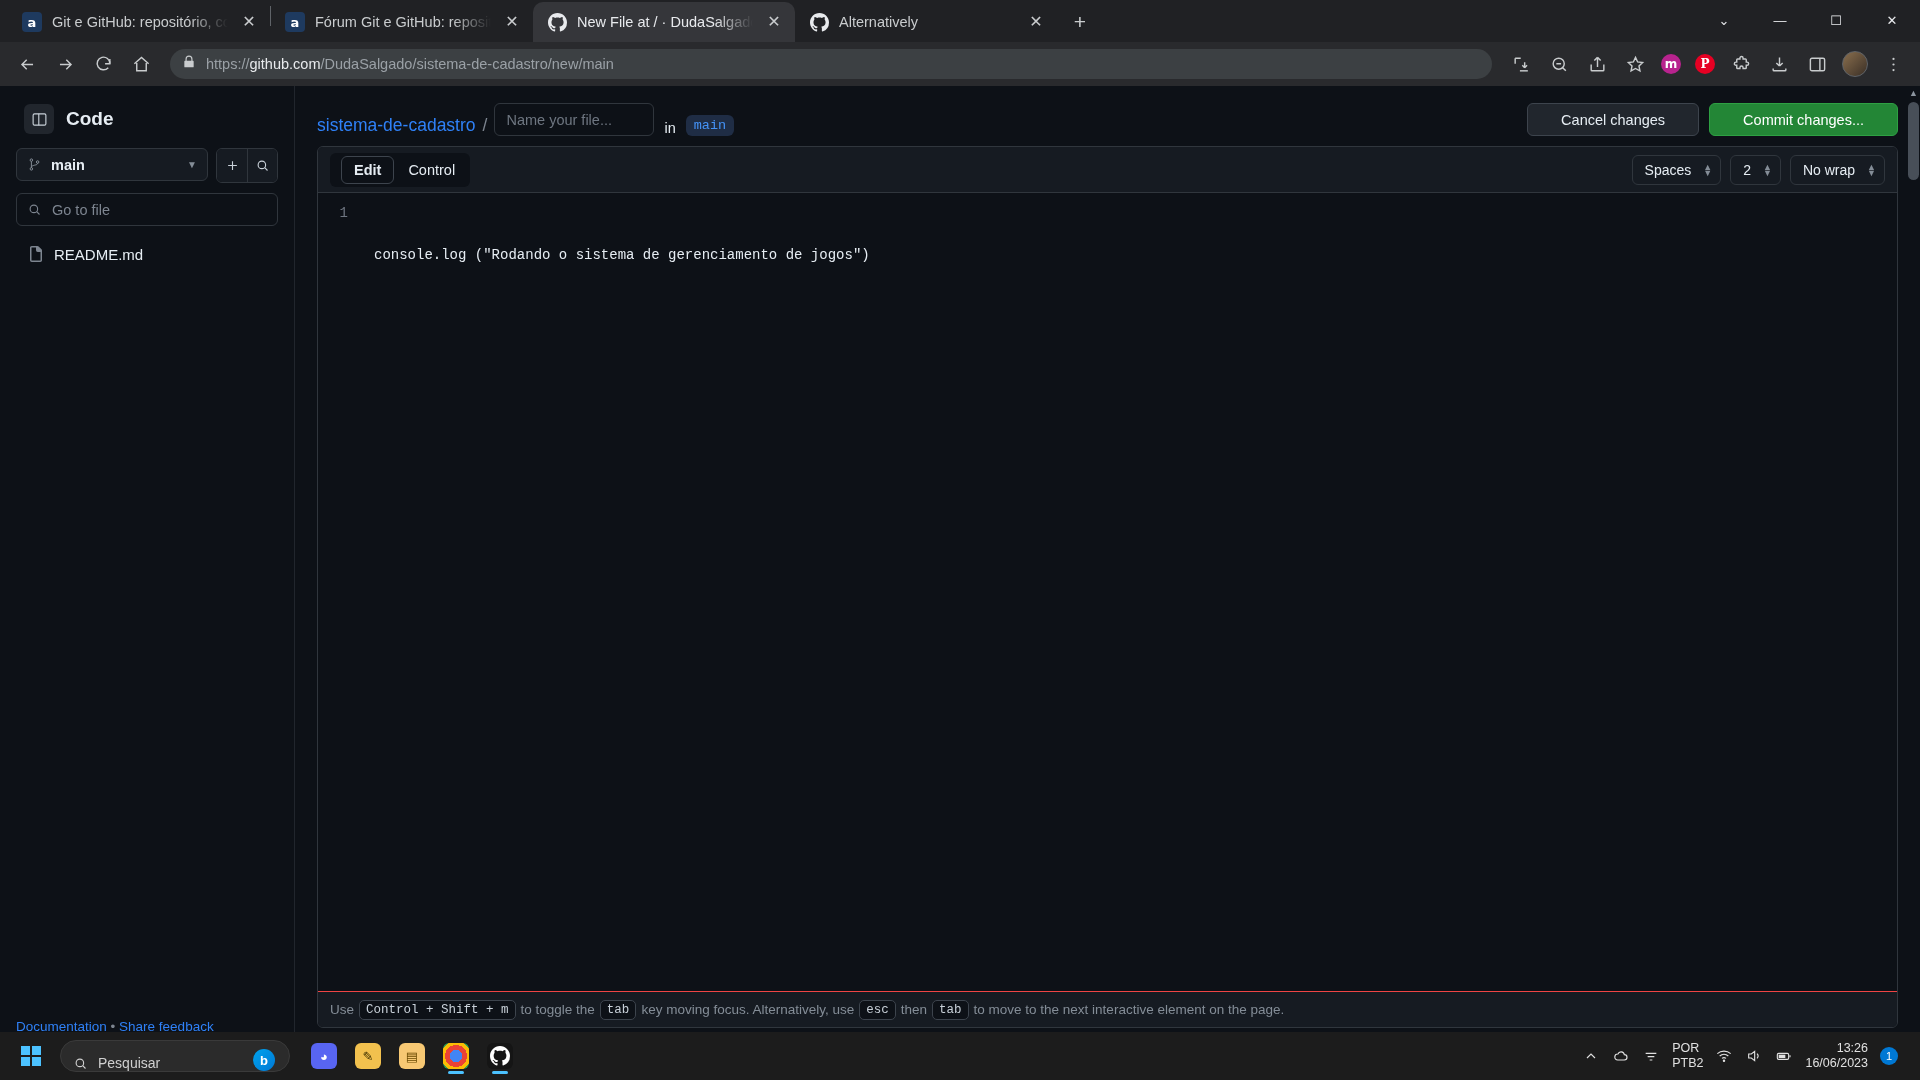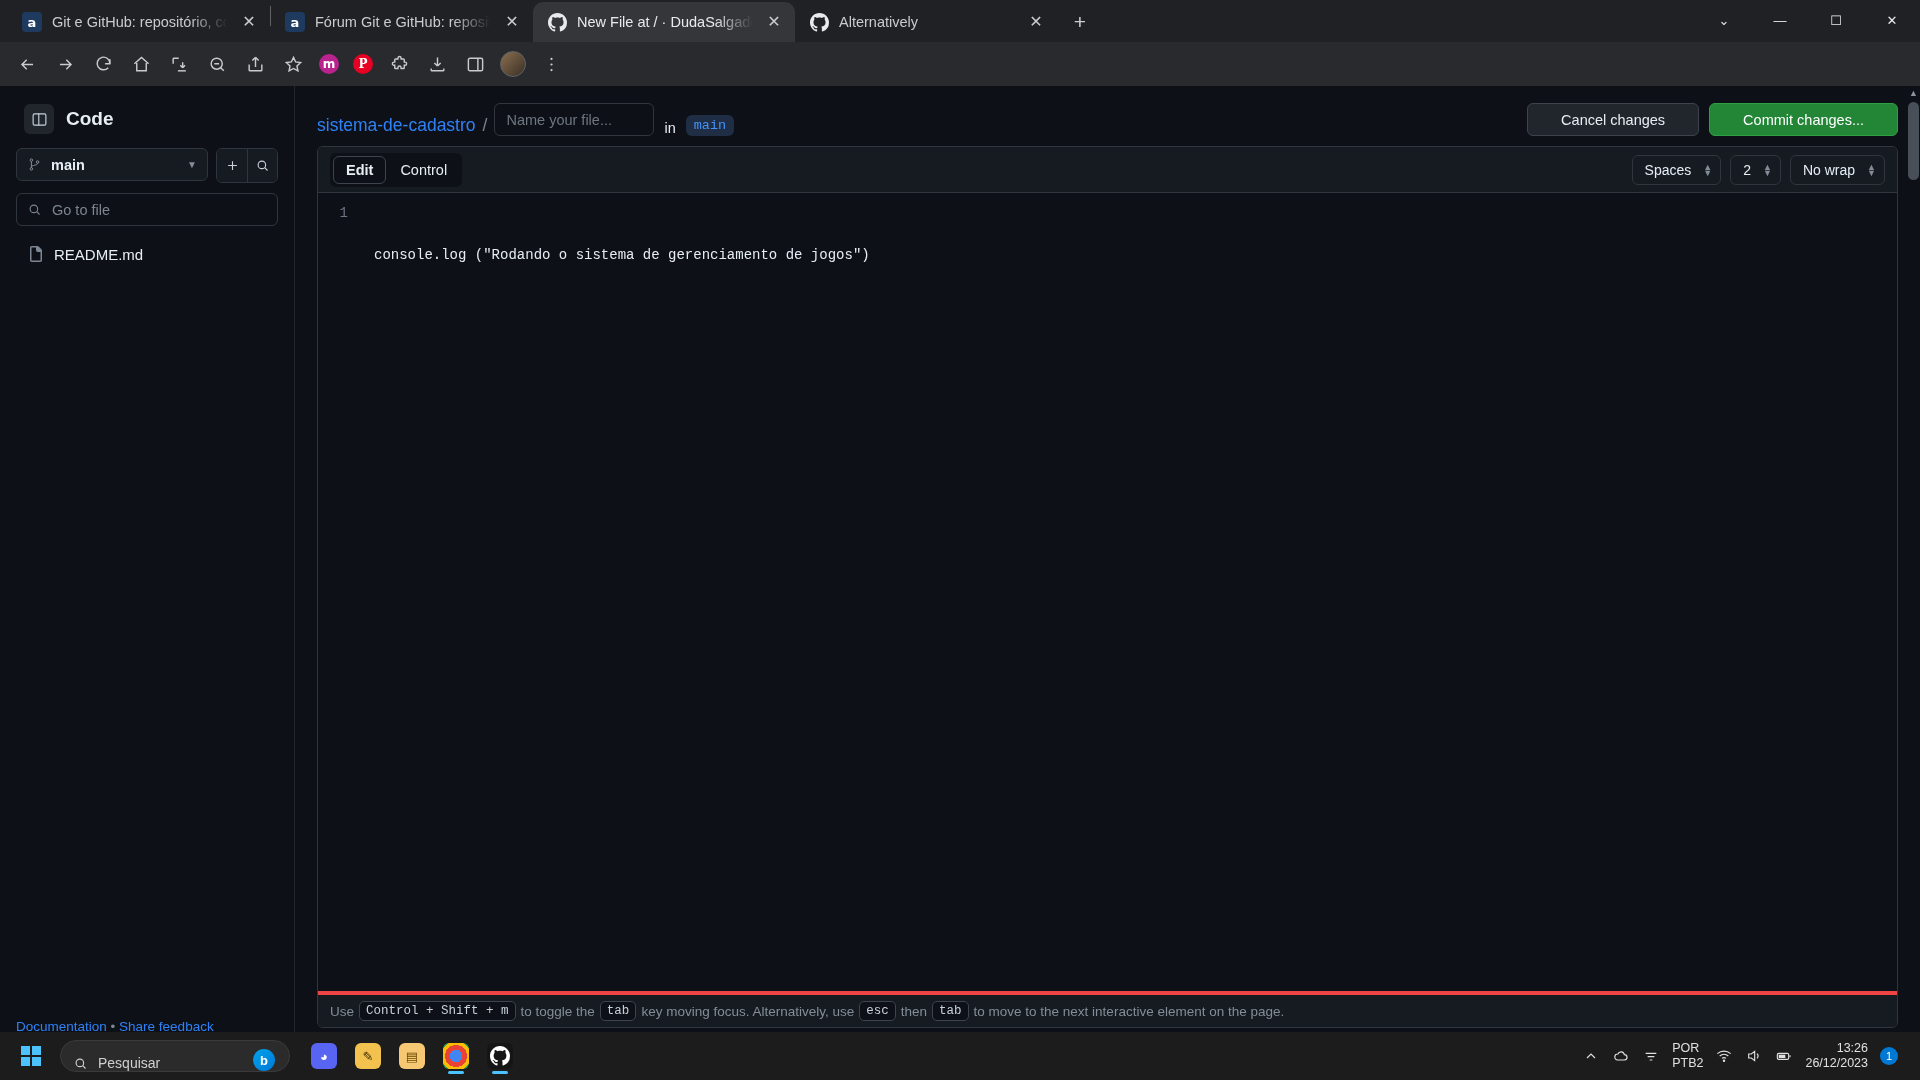--- a/index.html
+++ b/index.html
@@ -165,40 +165,40 @@
   }
   .editor-toolbar {
     height: 46px; background: #161b22; border-bottom: 1px solid #30363d;
     display: flex; align-items: center; padding: 0 12px; gap: 0;
   }
   .tabs-ep { display: flex; background: #0d1117; border-radius: 6px; padding: 3px; gap: 2px; }
   .ep-tab {
     height: 28px; padding: 0 12px; border-radius: 6px; font-size: 14.5px;
     display: flex; align-items: center; color: #e6edf3;
   }
-  .ep-tab.active { background: #0d1117; border: 1px solid #3d444d; font-weight: 600; }
+  .ep-tab.active { background: #0d1117; border: 1px solid #3d444d; font-weight: 600; margin-left: 8px; }
   .ed-right { margin-left: auto; display: flex; gap: 9px; }
   .mini-select {
     height: 30px; background: #161b22; border: 1px solid #30363d; border-radius: 6px;
     display: flex; align-items: center; padding: 0 8px 0 12px; gap: 12px;
     font-size: 14px; color: #e6edf3;
   }
   .stepper { display: flex; flex-direction: column; line-height: 6px; color: #848d97; font-size: 9px; }
   .code-area { flex: 1 1 auto; display: flex; padding-top: 10px; background:#0d1117; }
   .gutter {
     width: 42px; flex: 0 0 42px; text-align: right; padding-right: 12px;
     color: #6e7681; font-family: "Liberation Mono", monospace; font-size: 14px; line-height: 21px;
   }
   .code-lines {
     flex: 1 1 auto; padding-left: 14px;
     font-family: "Liberation Mono", monospace; font-size: 14px; line-height: 21px;
     color: #e6edf3; white-space: pre;
   }
   .editor-hint {
-    height: 36px; border-top: 4px solid #ef4444; background: #161b22;
+    height: 36px; border-top: 1px solid #ef4444; background: #161b22;
     display: flex; align-items: center; padding: 0 12px; gap: 5px;
     font-size: 13.5px; color: #848d97;
   }
   kbd {
     background: #0d1117; border: 1px solid #3d444d; border-radius: 5px;
     padding: 2px 6px; font-family: "Liberation Mono", monospace; font-size: 12.5px;
     color: #c9d1d9;
   }
 
   
@@ -314,20 +314,28 @@
           <path d="M20 5v6h-6"></path>
         </svg>
     </div>
     <div class="tb-icon">
       <svg viewBox="0 0 24 24">
           <path d="M3 11l9-8 9 8"></path>
           <path d="M6 10v10h12V10"></path>
         </svg>
     </div>
 
+    <div class="omnibox">
+      <span class="lock">
+        <svg viewBox="0 0 24 24">
+            <path d="M6 10V7a6 6 0 0 1 12 0v3h1a1 1 0 0 1 1 1v9a1 1 0 0 1-1 1H5a1 1 0 0 1-1-1v-9a1 1 0 0 1 1-1h1zm2 0h8V7a4 4 0 0 0-8 0v3z"></path>
+          </svg>
+      </span>
+      <span class="url"><span class="proto">https://</span><b>github.com</b><span>/DudaSalgado/sistema-de-cadastro/new/main</span></span>
+    </div>
 
     <div class="tb-icon">
       <svg viewBox="0 0 24 24">
           <path d="M4 4h7M4 4v7"></path>
           <path d="M16 9v7m0 0l-3-3m3 3l3-3"></path>
           <path d="M10 20h10"></path>
         </svg>
     </div>
     <div class="tb-icon">
       <svg viewBox="0 0 24 24">
@@ -585,17 +593,17 @@
     </span>
     <span class="tray-ic">
       <svg viewBox="0 0 24 24">
           <rect x="2" y="8" width="17" height="9" rx="2"></rect>
           <path d="M21 11v3"></path>
           <rect x="4" y="10" width="10" height="5" fill="#e0e0e0" stroke="none"></rect>
         </svg>
     </span>
     <span class="clock">
       <span>13:26</span><br>
-      <span>26/12/2023</span>
+      <span>16/06/2023</span>
     </span>
     <span class="notif-badge">1</span>
   </div>
 </div>
 
 </body></html>

